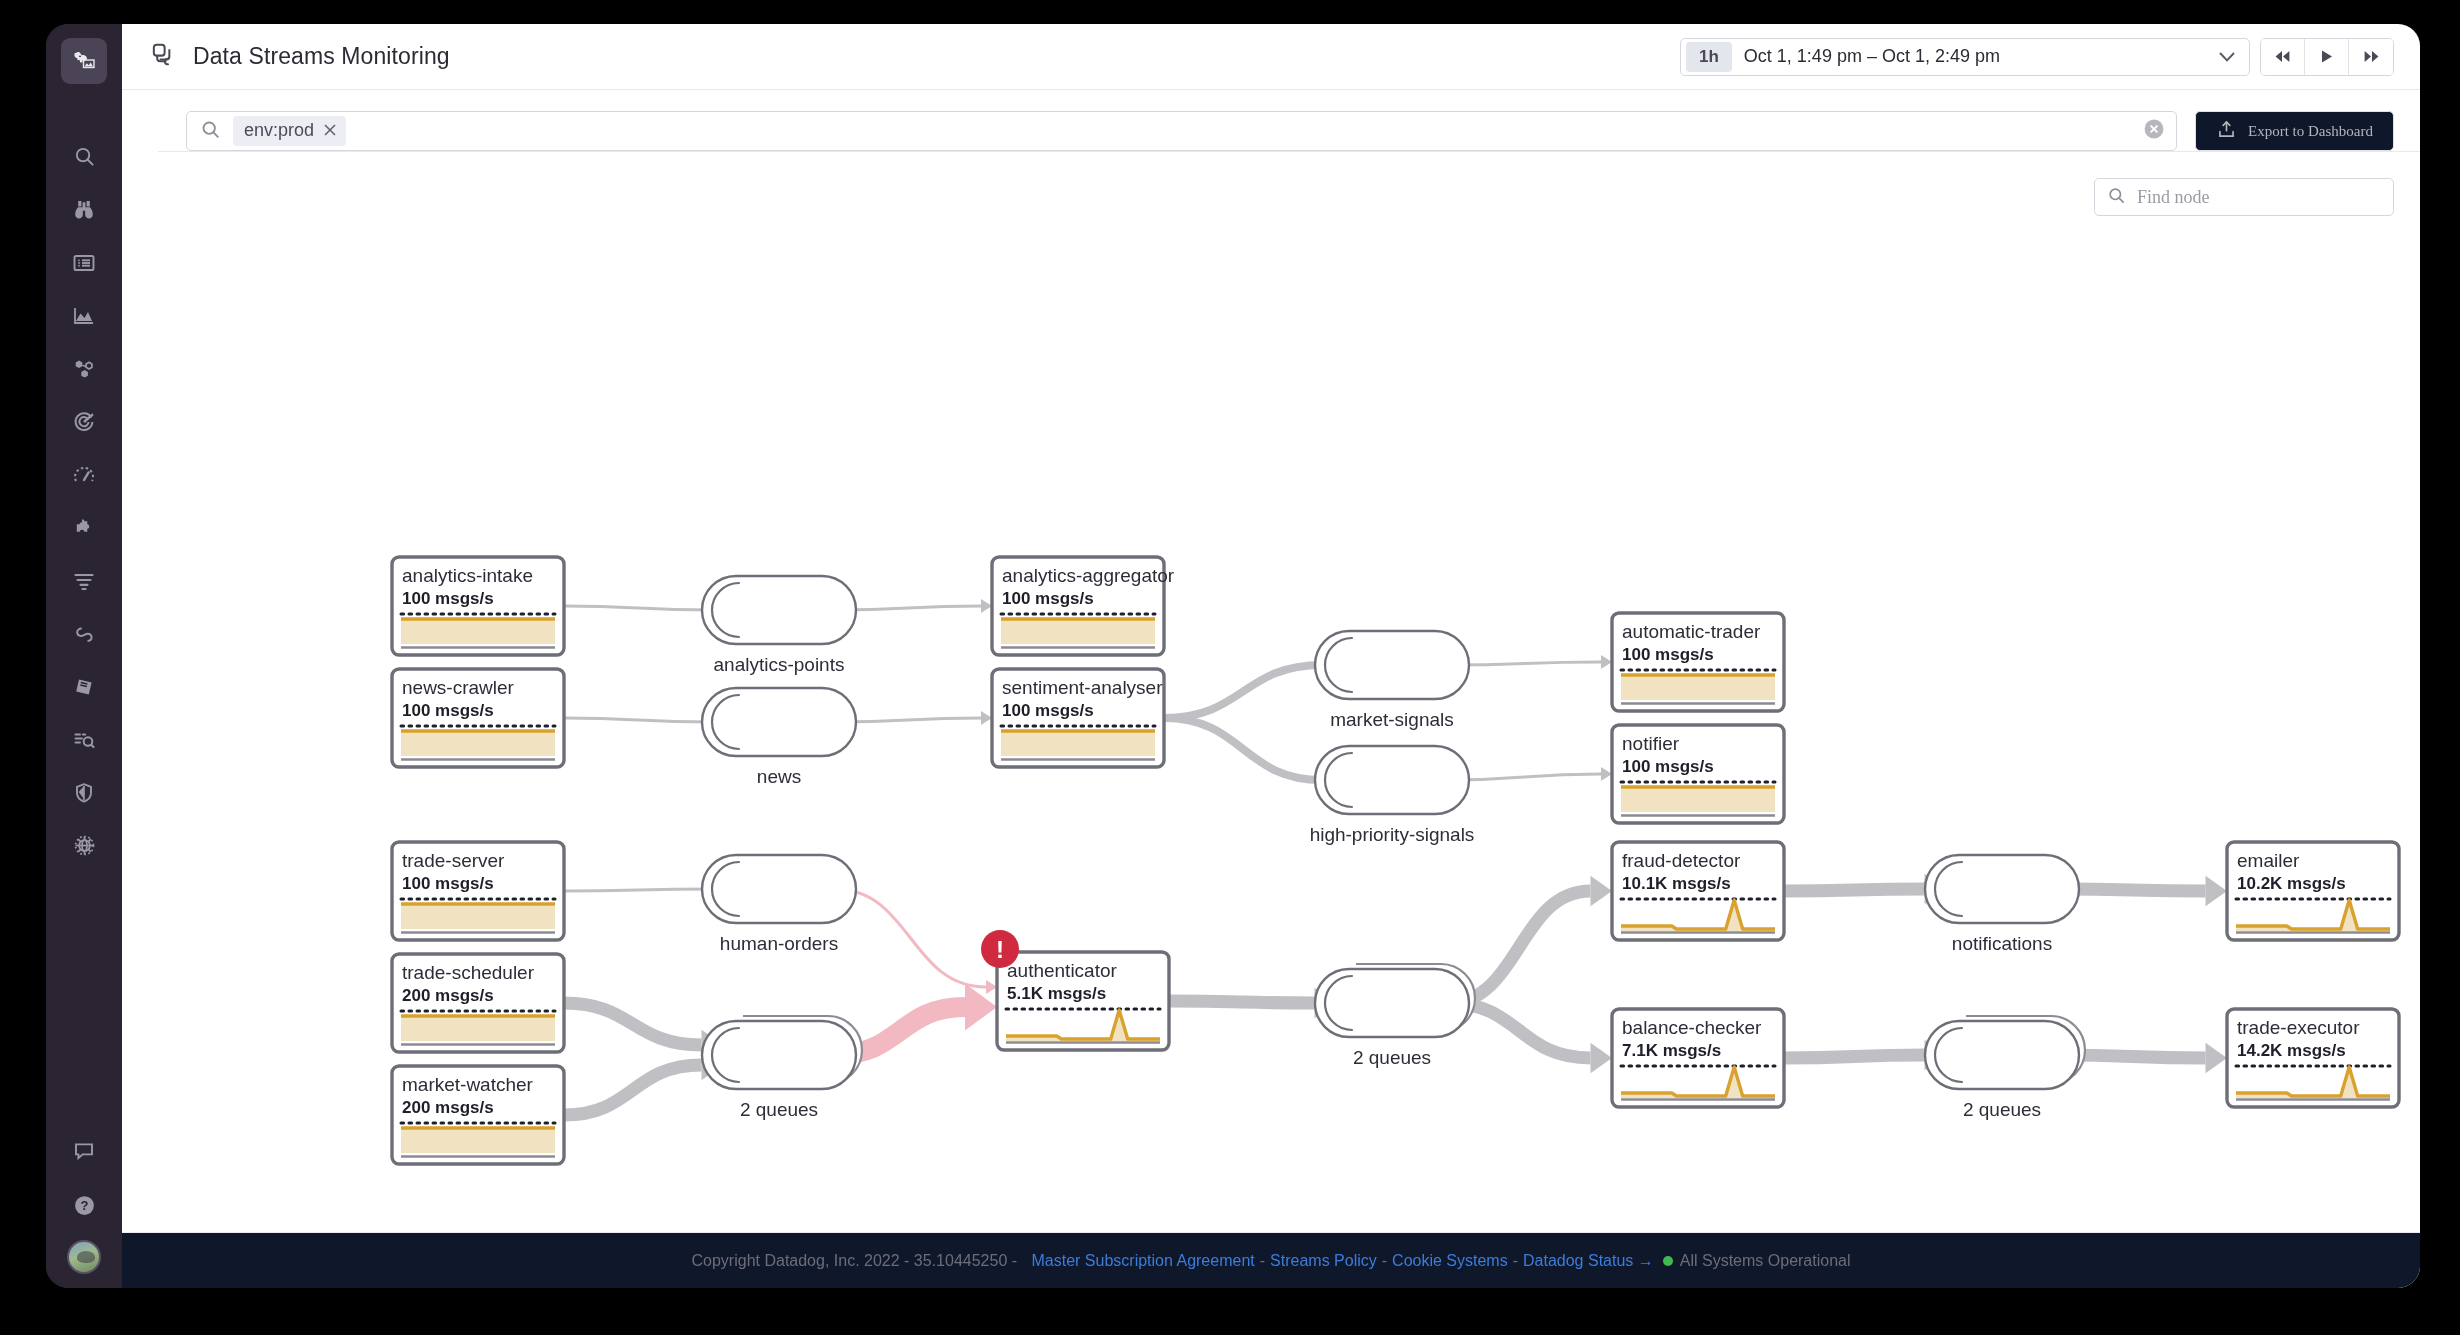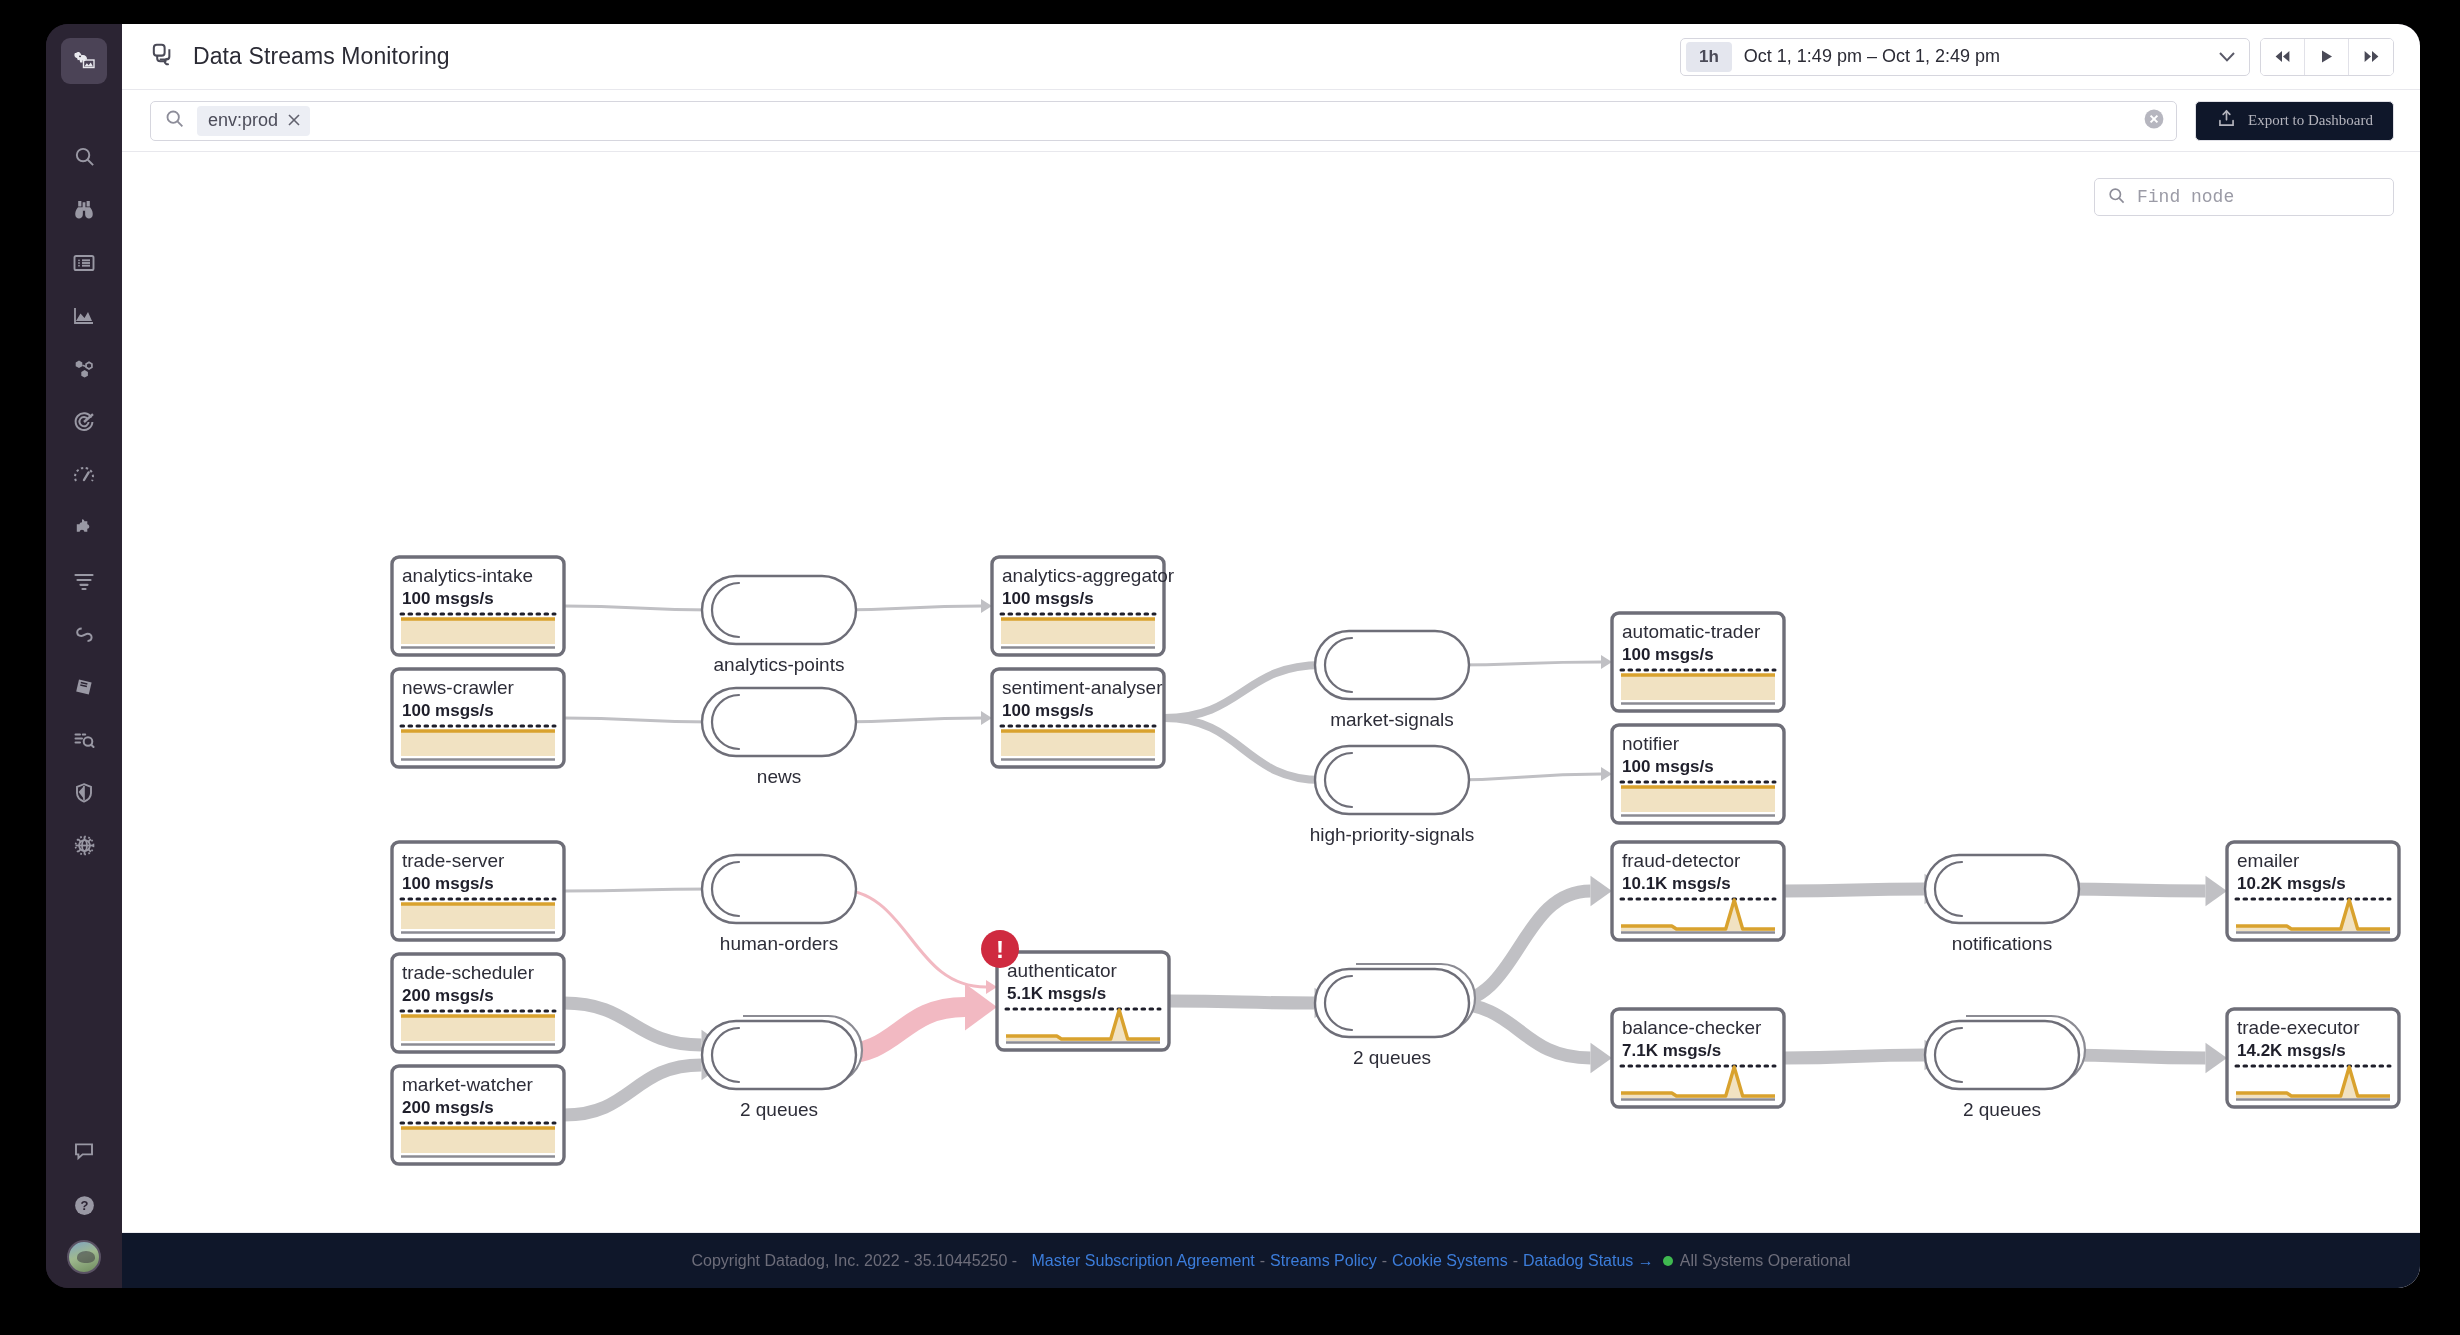--- a/index.html
+++ b/index.html
@@ -118,23 +118,24 @@
     width: 44px; background:#fff; border:none;
     border-right: 1px solid #e1e1e8;
     display:flex; align-items:center; justify-content:center;
     cursor: pointer;
   }
   .tp-nav button:last-child { border-right: none; }
 
   
   .searchrow {
     height: 62px; flex: 0 0 62px;
-    display: flex; align-items: center; gap: 18px;
+    display: flex; align-items: flex-end; gap: 18px;
     padding: 0 26px 0 28px;
     border-bottom: 1px solid #e8e8ed;
+    margin-left: 36px;
   }
   .searchbox {
     flex: 1 1 auto; height: 40px;
     border: 1px solid #d6d6de; border-radius: 5px;
     display: flex; align-items: center; padding: 0 10px 0 13px;
     background: #fff;
   }
   .tagchip {
     background: #eceef4; border-radius: 4px;
     padding: 4px 9px 5px 11px;
@@ -162,21 +163,21 @@
   .findnode {
     position: absolute; right: 26px; top: 26px;
     width: 300px; height: 38px;
     border: 1px solid #d6d6de; border-radius: 5px;
     display: flex; align-items: center; gap: 11px;
     padding: 0 12px;
     background:#fff;
   }
   .findnode input {
     border:none; outline:none; font-size:18px; color:#3a3a46;
-    font-family:Liberation Mono, monospace; width: 100%;
+    font-family:Liberation Serif, serif; width: 100%;
     background: transparent;
   }
   .findnode input::placeholder { color:#9b9ba6; }
 
   .graph { position:absolute; left:0; top:0; width:100%; height:100%; }
 
   
   .footer {
     height: 56px; flex: 0 0 56px;
     border-top: 1px solid #ececf1;

